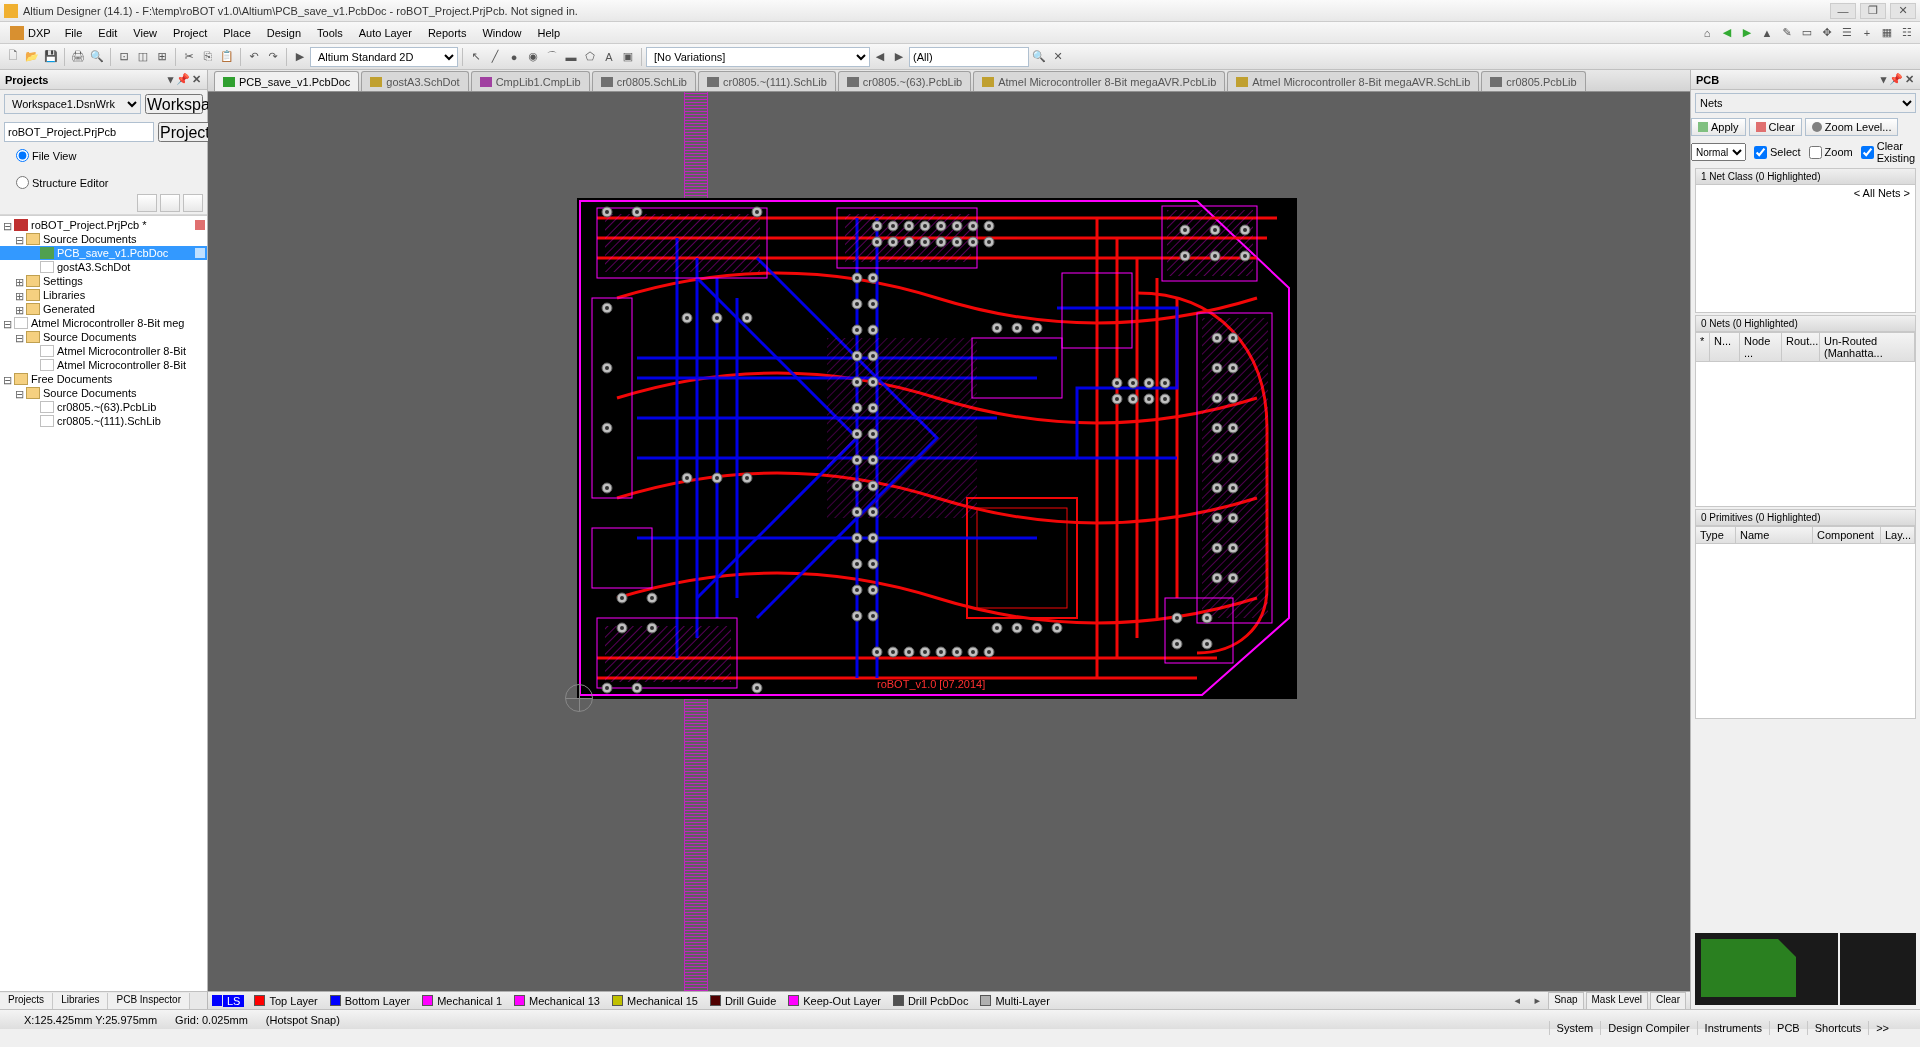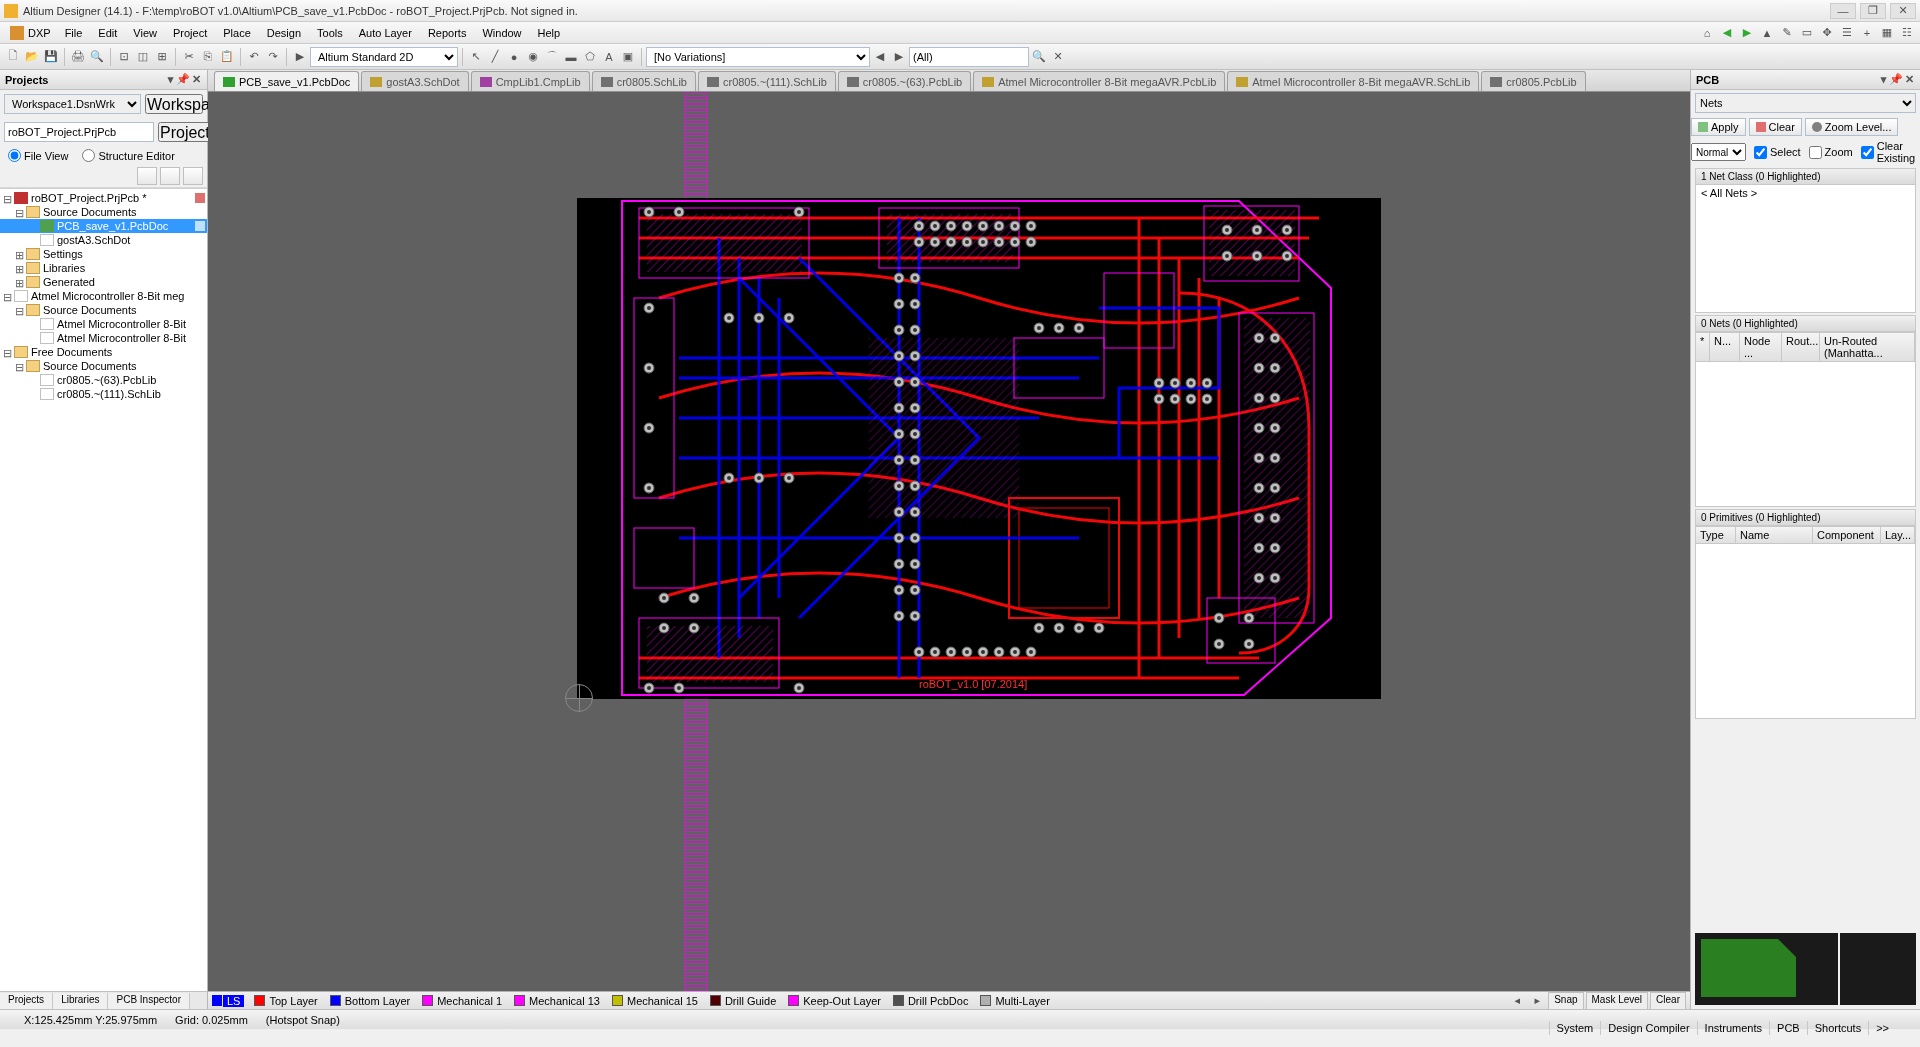--- a/index.html
+++ b/index.html
@@ -31,21 +31,21 @@
 
 .leftpanel { width: 208px; background: #f0f0f0; border-right: 1px solid #b8b8b8; display: flex; flex-direction: column; }
 .panelhdr { height: 20px; background: linear-gradient(#f4f4f4,#ddd); display: flex; align-items: center; padding: 0 5px; font-weight: bold; border-bottom: 1px solid #c0c0c0; }
 .panelhdr .title { flex: 1; }
 .panelhdr .pinbtns { display: flex; gap: 2px; }
 .panelhdr .pbtn { width: 11px; height: 11px; color: #555; cursor: pointer; display: flex; align-items: center; justify-content: center; }
 
 .workspace-row { padding: 4px; display: flex; gap: 4px; }
 .workspace-row select, .workspace-row input { flex: 1; height: 20px; border: 1px solid #b0c0d0; padding: 0 3px; font-size: 11px; }
 .workspace-row button { width: 58px; height: 20px; font-size: 16px; }
-.view-radio { padding: 3px 8px; display: flex; gap: 14px; }
+.view-radio { padding: 3px 16px; display: flex; gap: 14px; flex-direction: column; }
 .view-radio label { display: flex; align-items: center; gap: 3px; cursor: pointer; }
 .micro-toolbar { padding: 2px 4px; display: flex; justify-content: flex-end; gap: 3px; border-bottom: 1px solid #d8d8d8; }
 .micro-toolbar .mbtn { width: 20px; height: 18px; border: 1px solid #c0c0c0; background: linear-gradient(#fff,#e8e8e8); cursor: pointer; }
 
 .tree { flex: 1; overflow: auto; background: #fff; border-top: 1px solid #d0d0d0; padding: 2px 0; }
 .tree-node { display: flex; align-items: center; height: 14px; padding: 0 2px; white-space: nowrap; cursor: pointer; }
 .tree-node .exp { width: 11px; height: 11px; text-align: center; color: #666; margin-right: 1px; }
 .tree-node .ficon { width: 14px; height: 12px; margin-right: 3px; }
 .tree-node.selected { background: #3399ff; color: #fff; }
 .tree-node .endicon { margin-left: auto; width: 10px; height: 10px; }
@@ -55,21 +55,21 @@
 .red-ico { background: #c03030; }
 
 
 .center { flex: 1; display: flex; flex-direction: column; background: #606060; }
 .tabs { height: 22px; background: linear-gradient(#e8e8e8,#d4d4d4); display: flex; align-items: flex-end; padding-left: 6px; border-bottom: 1px solid #909090; overflow: hidden; }
 .tab { height: 20px; padding: 2px 8px; display: flex; align-items: center; gap: 4px; background: #d8d8d8; border: 1px solid #a0a0a0; border-bottom: none; margin-right: 2px; cursor: pointer; white-space: nowrap; font-size: 10px; color: #555; border-radius: 3px 3px 0 0; }
 .tab.active { background: #f0f0f0; color: #000; }
 .tab .ticon { width: 12px; height: 10px; }
 
 .canvas-wrap { flex: 1; background: #606060; position: relative; overflow: hidden; }
-.pcb-board { position: absolute; left: 369px; top: 106px; width: 804px; height: 501px; background: #000; }
+.pcb-board { position: absolute; left: 369px; top: 106px; width: 720px; height: 501px; background: #000; }
 .pcb-svg { width: 100%; height: 100%; }
 
 .layer-bar { height: 18px; background: linear-gradient(#f0f0f0,#e0e0e0); display: flex; align-items: center; padding: 0 4px; gap: 10px; font-size: 10px; border-top: 1px solid #b0b0b0; }
 .layer-item { display: flex; align-items: center; gap: 4px; cursor: pointer; }
 .layer-sw { width: 11px; height: 11px; border: 1px solid #555; }
 .layer-bar .right-btns { margin-left: auto; display: flex; gap: 2px; }
 .layer-bar .rbtn { padding: 1px 5px; border: 1px solid #c0c0c0; background: #eee; cursor: pointer; font-size: 10px; }
 
 .layer-bar .ls-sw { display: flex; gap: 1px; }
 .ls-sw div { width: 10px; height: 11px; }
@@ -77,21 +77,21 @@
 
 .rightpanel { width: 230px; background: #f0f0f0; border-left: 1px solid #b8b8b8; display: flex; flex-direction: column; }
 .pcb-section { padding: 3px 4px; }
 .pcb-select { width: 100%; height: 20px; border: 1px solid #b0c0d0; font-size: 11px; }
 .pcb-btns { display: flex; gap: 3px; padding: 2px 0; }
 .pill-btn { height: 18px; padding: 0 6px; border: 1px solid #b0c0d0; background: linear-gradient(#fff,#e8e8e8); display: flex; align-items: center; gap: 3px; cursor: pointer; font-size: 10px; }
 .pill-btn .pi { width: 10px; height: 10px; }
 .check-row { display: flex; gap: 8px; align-items: center; padding: 2px 0; }
 .check-row label { display: flex; align-items: center; gap: 3px; font-size: 10px; cursor: pointer; }
 .section-hdr { background: linear-gradient(#f0f0f0,#dadada); padding: 2px 5px; font-size: 10px; border: 1px solid #c8c8c8; margin-top: 2px; }
-.section-body { background: #fff; border: 1px solid #c8c8c8; border-top: none; min-height: 16px; padding: 2px 5px; font-size: 10px; }
+.section-body { background: #fff; border: 1px solid #c8c8c8; border-top: none; min-height: 16px; padding: 2px 5px; font-size: 10px; text-align: right; }
 .cols-hdr { display: flex; font-size: 10px; background: linear-gradient(#f4f4f4,#e0e0e0); border: 1px solid #c8c8c8; }
 .cols-hdr div { padding: 2px 4px; border-right: 1px solid #c8c8c8; }
 .list-body { background: #fff; border: 1px solid #c8c8c8; border-top: none; height: 145px; }
 .rfiller { flex: 1; }
 .overview { margin: 4px; display: flex; gap: 2px; }
 .ov-main { flex: 1; height: 72px; background: #1a1a1a; padding: 6px; }
 .ov-main .board { width: 95px; height: 58px; background: #2a8020; position: relative; }
 .ov-main .board .corner { position: absolute; right: 0; top: 0; width: 0; height: 0; border-top: 18px solid #1a1a1a; border-left: 18px solid transparent; }
 .ov-side { width: 76px; height: 72px; background: #1a1a1a; }
 

